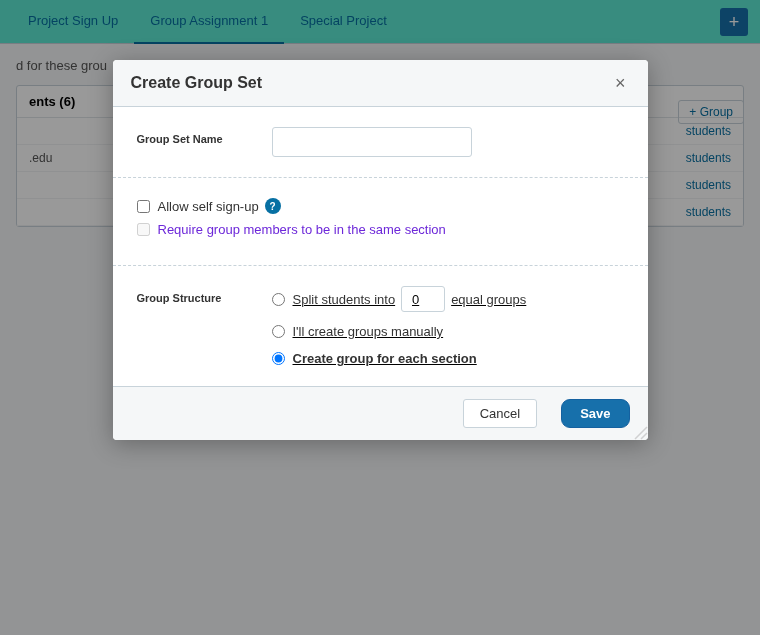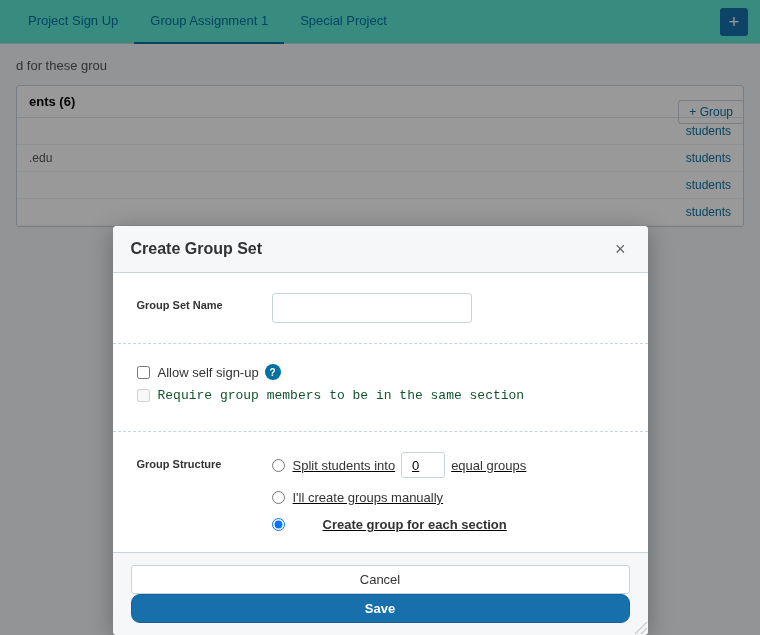--- a/index.html
+++ b/index.html
@@ -123,21 +123,21 @@
 
     
     .overlay {
       position: absolute;
       top: 0; left: 0;
       width: 100%;
       height: 100%;
       background: rgba(0,0,0,0.4);
       z-index: 10;
       display: flex;
-      align-items: flex-end;
+      align-items: flex-start;
       justify-content: center;
       padding-top: 60px;
     }
 
     
     .modal {
       background: #fff;
       border-radius: 4px;
       width: 535px;
       box-shadow: 0 4px 24px rgba(0,0,0,0.3);
@@ -240,35 +240,33 @@
       background: #0770a3;
       color: #fff;
       border-radius: 50%;
       font-size: 10px;
       font-weight: bold;
       cursor: pointer;
       flex-shrink: 0;
     }
 
     .checkbox-row.disabled label {
-      color: #14532d;
-      font-family: Liberation Mono, monospace;
+      color: #6d28d9;
     }
 
     
     .radio-row {
       display: flex;
       align-items: center;
       margin-bottom: 12px;
       text-decoration: underline;
     }
 
     .radio-row:last-child {
       margin-bottom: 0;
-      gap: 30px;
     }
 
     .radio-row input[type="radio"] {
       margin-right: 8px;
       width: 13px;
       height: 13px;
       flex-shrink: 0;
     }
 
     .radio-row label {
@@ -290,22 +288,21 @@
       outline: none;
     }
 
     
     .modal-footer {
       background: #f5f7f8;
       border-top: 1px solid #c8d3da;
       padding: 12px 18px;
       display: flex;
       justify-content: flex-end;
-      gap: 0;
-      flex-direction: column;
+      gap: 24px;
     }
 
     .btn-cancel {
       background: #fff;
       border: 1px solid #c8d3da;
       border-radius: 3px;
       padding: 6px 16px;
       font-size: 13px;
       color: #333;
       cursor: pointer;

